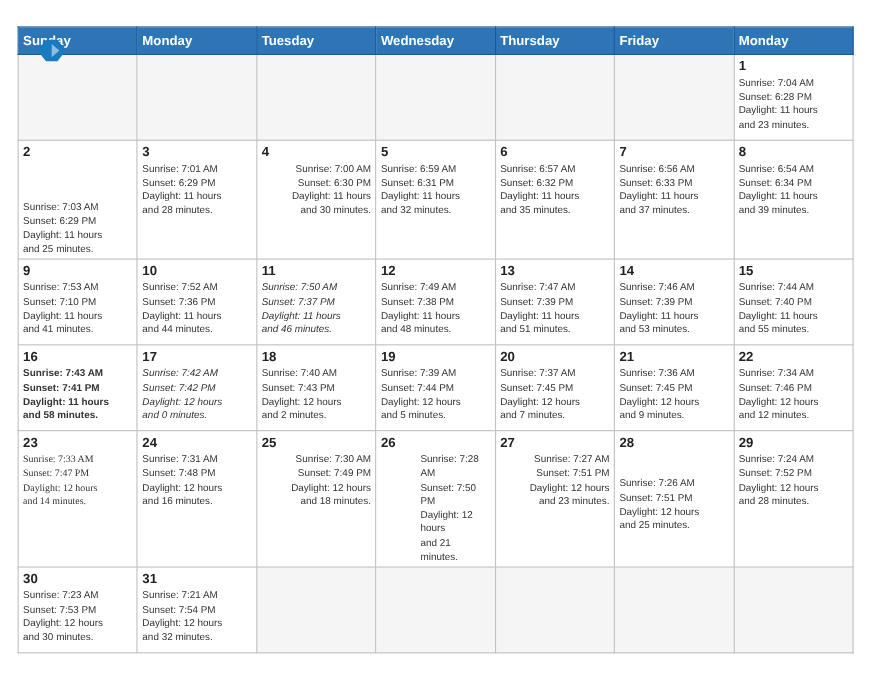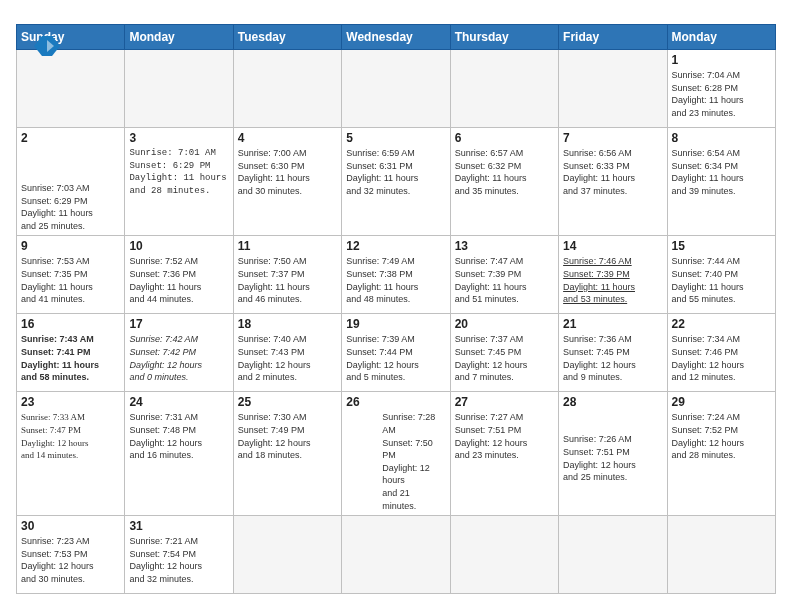--- a/index.html
+++ b/index.html
@@ -124,28 +124,28 @@
       <tr>
         <td>
           <span class="day-number">2</span>
           <div class="day-info" style="white-space: pre-line; margin-top: 37px;">Sunrise: 7:03 AM
 Sunset: 6:29 PM
 Daylight: 11 hours
 and 25 minutes.</div>
         </td>
         <td>
           <span class="day-number">3</span>
-          <div class="day-info" style="white-space: pre-line; font-family: Liberation Mono, monospace;">Sunrise: 7:01 AM
+          <div class="day-info" style="white-space: pre-line;">Sunrise: 7:01 AM
 Sunset: 6:29 PM
 Daylight: 11 hours
 and 28 minutes.</div>
         </td>
         <td>
           <span class="day-number">4</span>
-          <div class="day-info" style="white-space: pre-line;">Sunrise: 7:00 AM
+          <div class="day-info" style="white-space: pre-line; text-align: right;">Sunrise: 7:00 AM
 Sunset: 6:30 PM
 Daylight: 11 hours
 and 30 minutes.</div>
         </td>
         <td>
           <span class="day-number">5</span>
           <div class="day-info" style="white-space: pre-line;">Sunrise: 6:59 AM
 Sunset: 6:31 PM
 Daylight: 11 hours
 and 32 minutes.</div>
@@ -169,55 +169,55 @@
           <div class="day-info" style="white-space: pre-line;">Sunrise: 6:54 AM
 Sunset: 6:34 PM
 Daylight: 11 hours
 and 39 minutes.</div>
         </td>
       </tr>
       <tr>
         <td>
           <span class="day-number">9</span>
           <div class="day-info" style="white-space: pre-line;">Sunrise: 7:53 AM
-Sunset: 7:35 PM
+Sunset: 7:10 PM
 Daylight: 11 hours
 and 41 minutes.</div>
         </td>
         <td>
           <span class="day-number">10</span>
           <div class="day-info" style="white-space: pre-line;">Sunrise: 7:52 AM
 Sunset: 7:36 PM
 Daylight: 11 hours
 and 44 minutes.</div>
         </td>
         <td>
           <span class="day-number">11</span>
-          <div class="day-info" style="white-space: pre-line;">Sunrise: 7:50 AM
+          <div class="day-info" style="white-space: pre-line; font-style: italic;">Sunrise: 7:50 AM
 Sunset: 7:37 PM
 Daylight: 11 hours
 and 46 minutes.</div>
         </td>
         <td>
           <span class="day-number">12</span>
           <div class="day-info" style="white-space: pre-line;">Sunrise: 7:49 AM
 Sunset: 7:38 PM
 Daylight: 11 hours
 and 48 minutes.</div>
         </td>
         <td>
           <span class="day-number">13</span>
           <div class="day-info" style="white-space: pre-line;">Sunrise: 7:47 AM
 Sunset: 7:39 PM
 Daylight: 11 hours
 and 51 minutes.</div>
         </td>
         <td>
           <span class="day-number">14</span>
-          <div class="day-info" style="white-space: pre-line; text-decoration: underline;">Sunrise: 7:46 AM
+          <div class="day-info" style="white-space: pre-line;">Sunrise: 7:46 AM
 Sunset: 7:39 PM
 Daylight: 11 hours
 and 53 minutes.</div>
         </td>
         <td>
           <span class="day-number">15</span>
           <div class="day-info" style="white-space: pre-line;">Sunrise: 7:44 AM
 Sunset: 7:40 PM
 Daylight: 11 hours
 and 55 minutes.</div>
@@ -284,35 +284,35 @@
         </td>
         <td>
           <span class="day-number">24</span>
           <div class="day-info" style="white-space: pre-line;">Sunrise: 7:31 AM
 Sunset: 7:48 PM
 Daylight: 12 hours
 and 16 minutes.</div>
         </td>
         <td>
           <span class="day-number">25</span>
-          <div class="day-info" style="white-space: pre-line;">Sunrise: 7:30 AM
+          <div class="day-info" style="white-space: pre-line; text-align: right;">Sunrise: 7:30 AM
 Sunset: 7:49 PM
 Daylight: 12 hours
 and 18 minutes.</div>
         </td>
         <td>
           <span class="day-number">26</span>
           <div class="day-info" style="white-space: pre-line; margin-left: 36px;">Sunrise: 7:28 AM
 Sunset: 7:50 PM
 Daylight: 12 hours
 and 21 minutes.</div>
         </td>
         <td>
           <span class="day-number">27</span>
-          <div class="day-info" style="white-space: pre-line;">Sunrise: 7:27 AM
+          <div class="day-info" style="white-space: pre-line; text-align: right;">Sunrise: 7:27 AM
 Sunset: 7:51 PM
 Daylight: 12 hours
 and 23 minutes.</div>
         </td>
         <td>
           <span class="day-number">28</span>
           <div class="day-info" style="white-space: pre-line; margin-top: 24px;">Sunrise: 7:26 AM
 Sunset: 7:51 PM
 Daylight: 12 hours
 and 25 minutes.</div>

